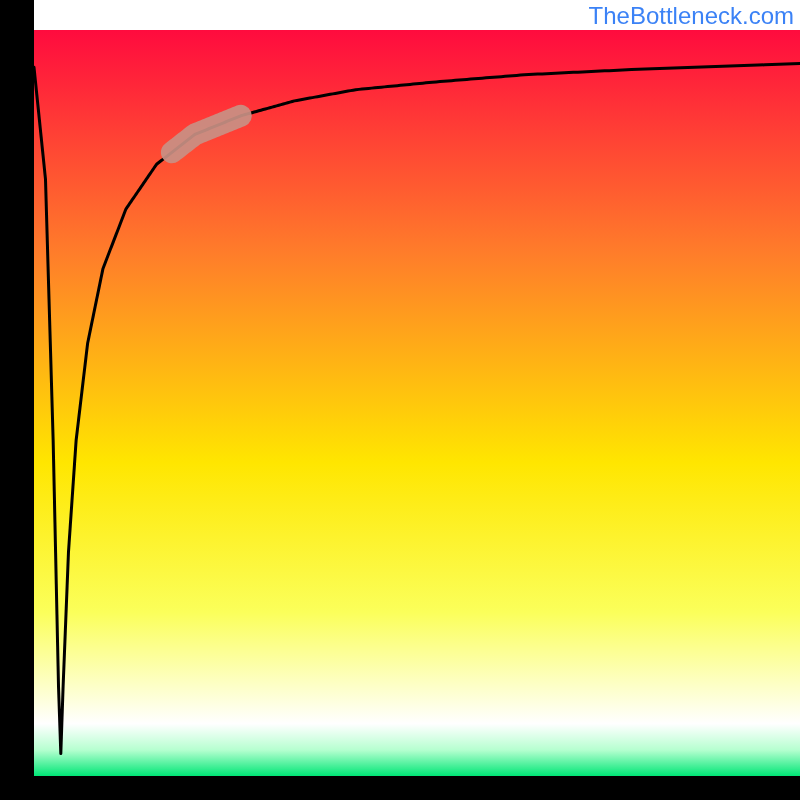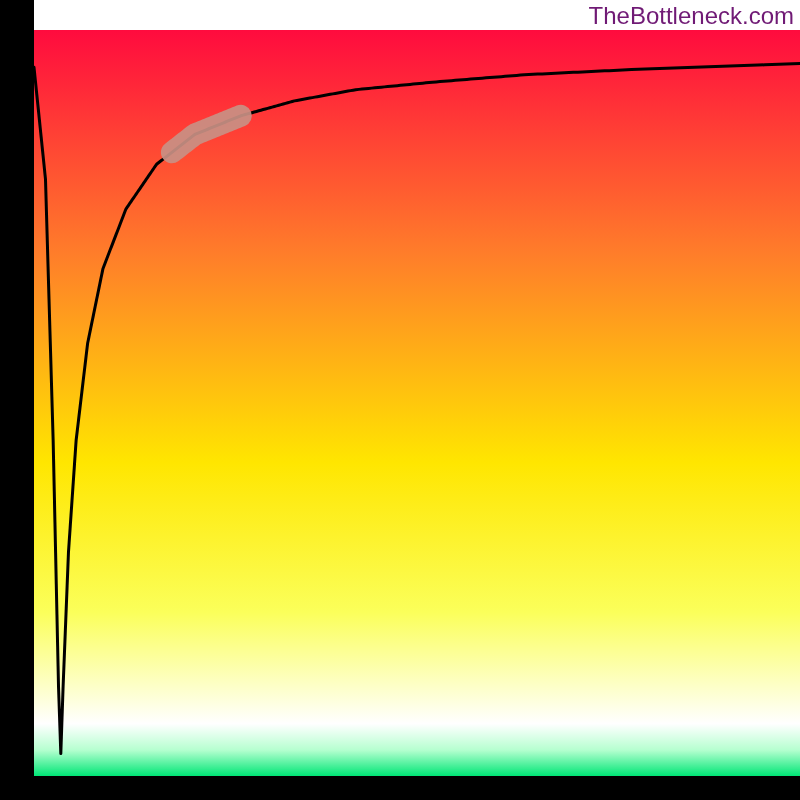--- a/index.html
+++ b/index.html
@@ -15,21 +15,21 @@
     position: relative;
     width: 800px;
     height: 800px;
   }
   .watermark {
     position: absolute;
     top: 2px;
     right: 6px;
     font-size: 24px;
     font-weight: 400;
-    color: #701a75;
+    color: #3b82f6;
     letter-spacing: 0px;
     user-select: none;
   }
   .plot {
     position: absolute;
     left: 0;
     top: 0;
     width: 800px;
     height: 800px;
   }

